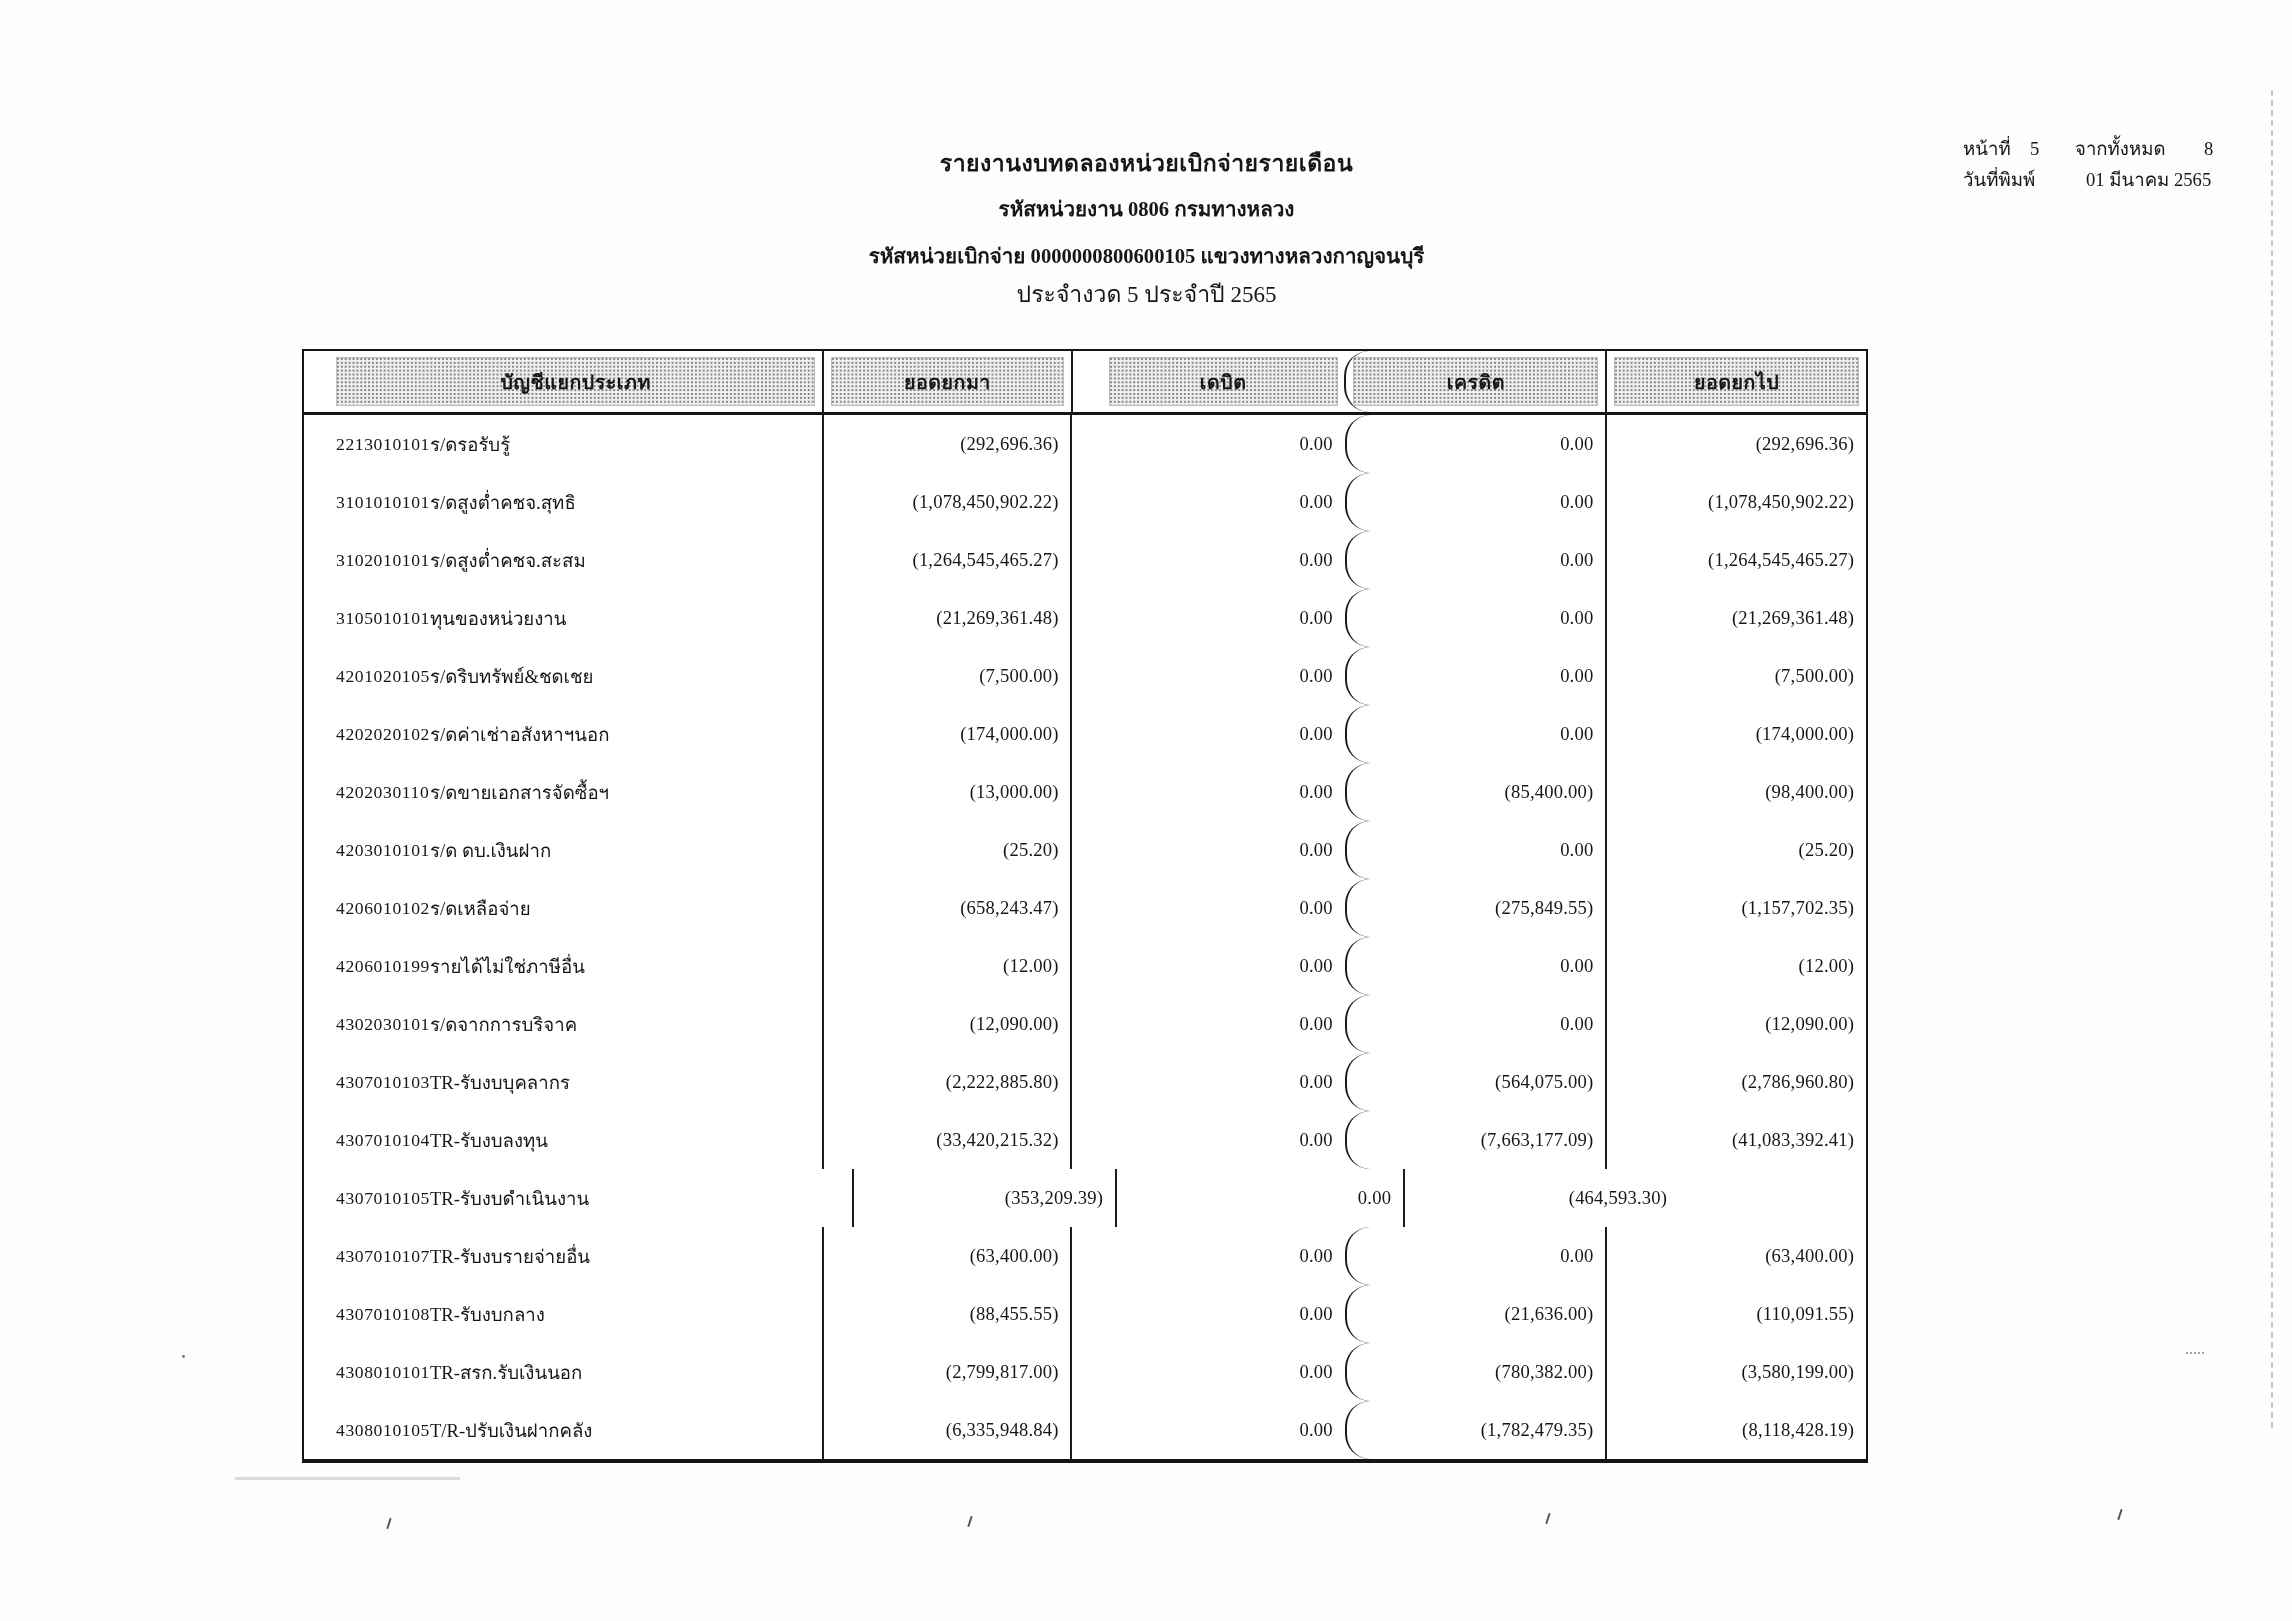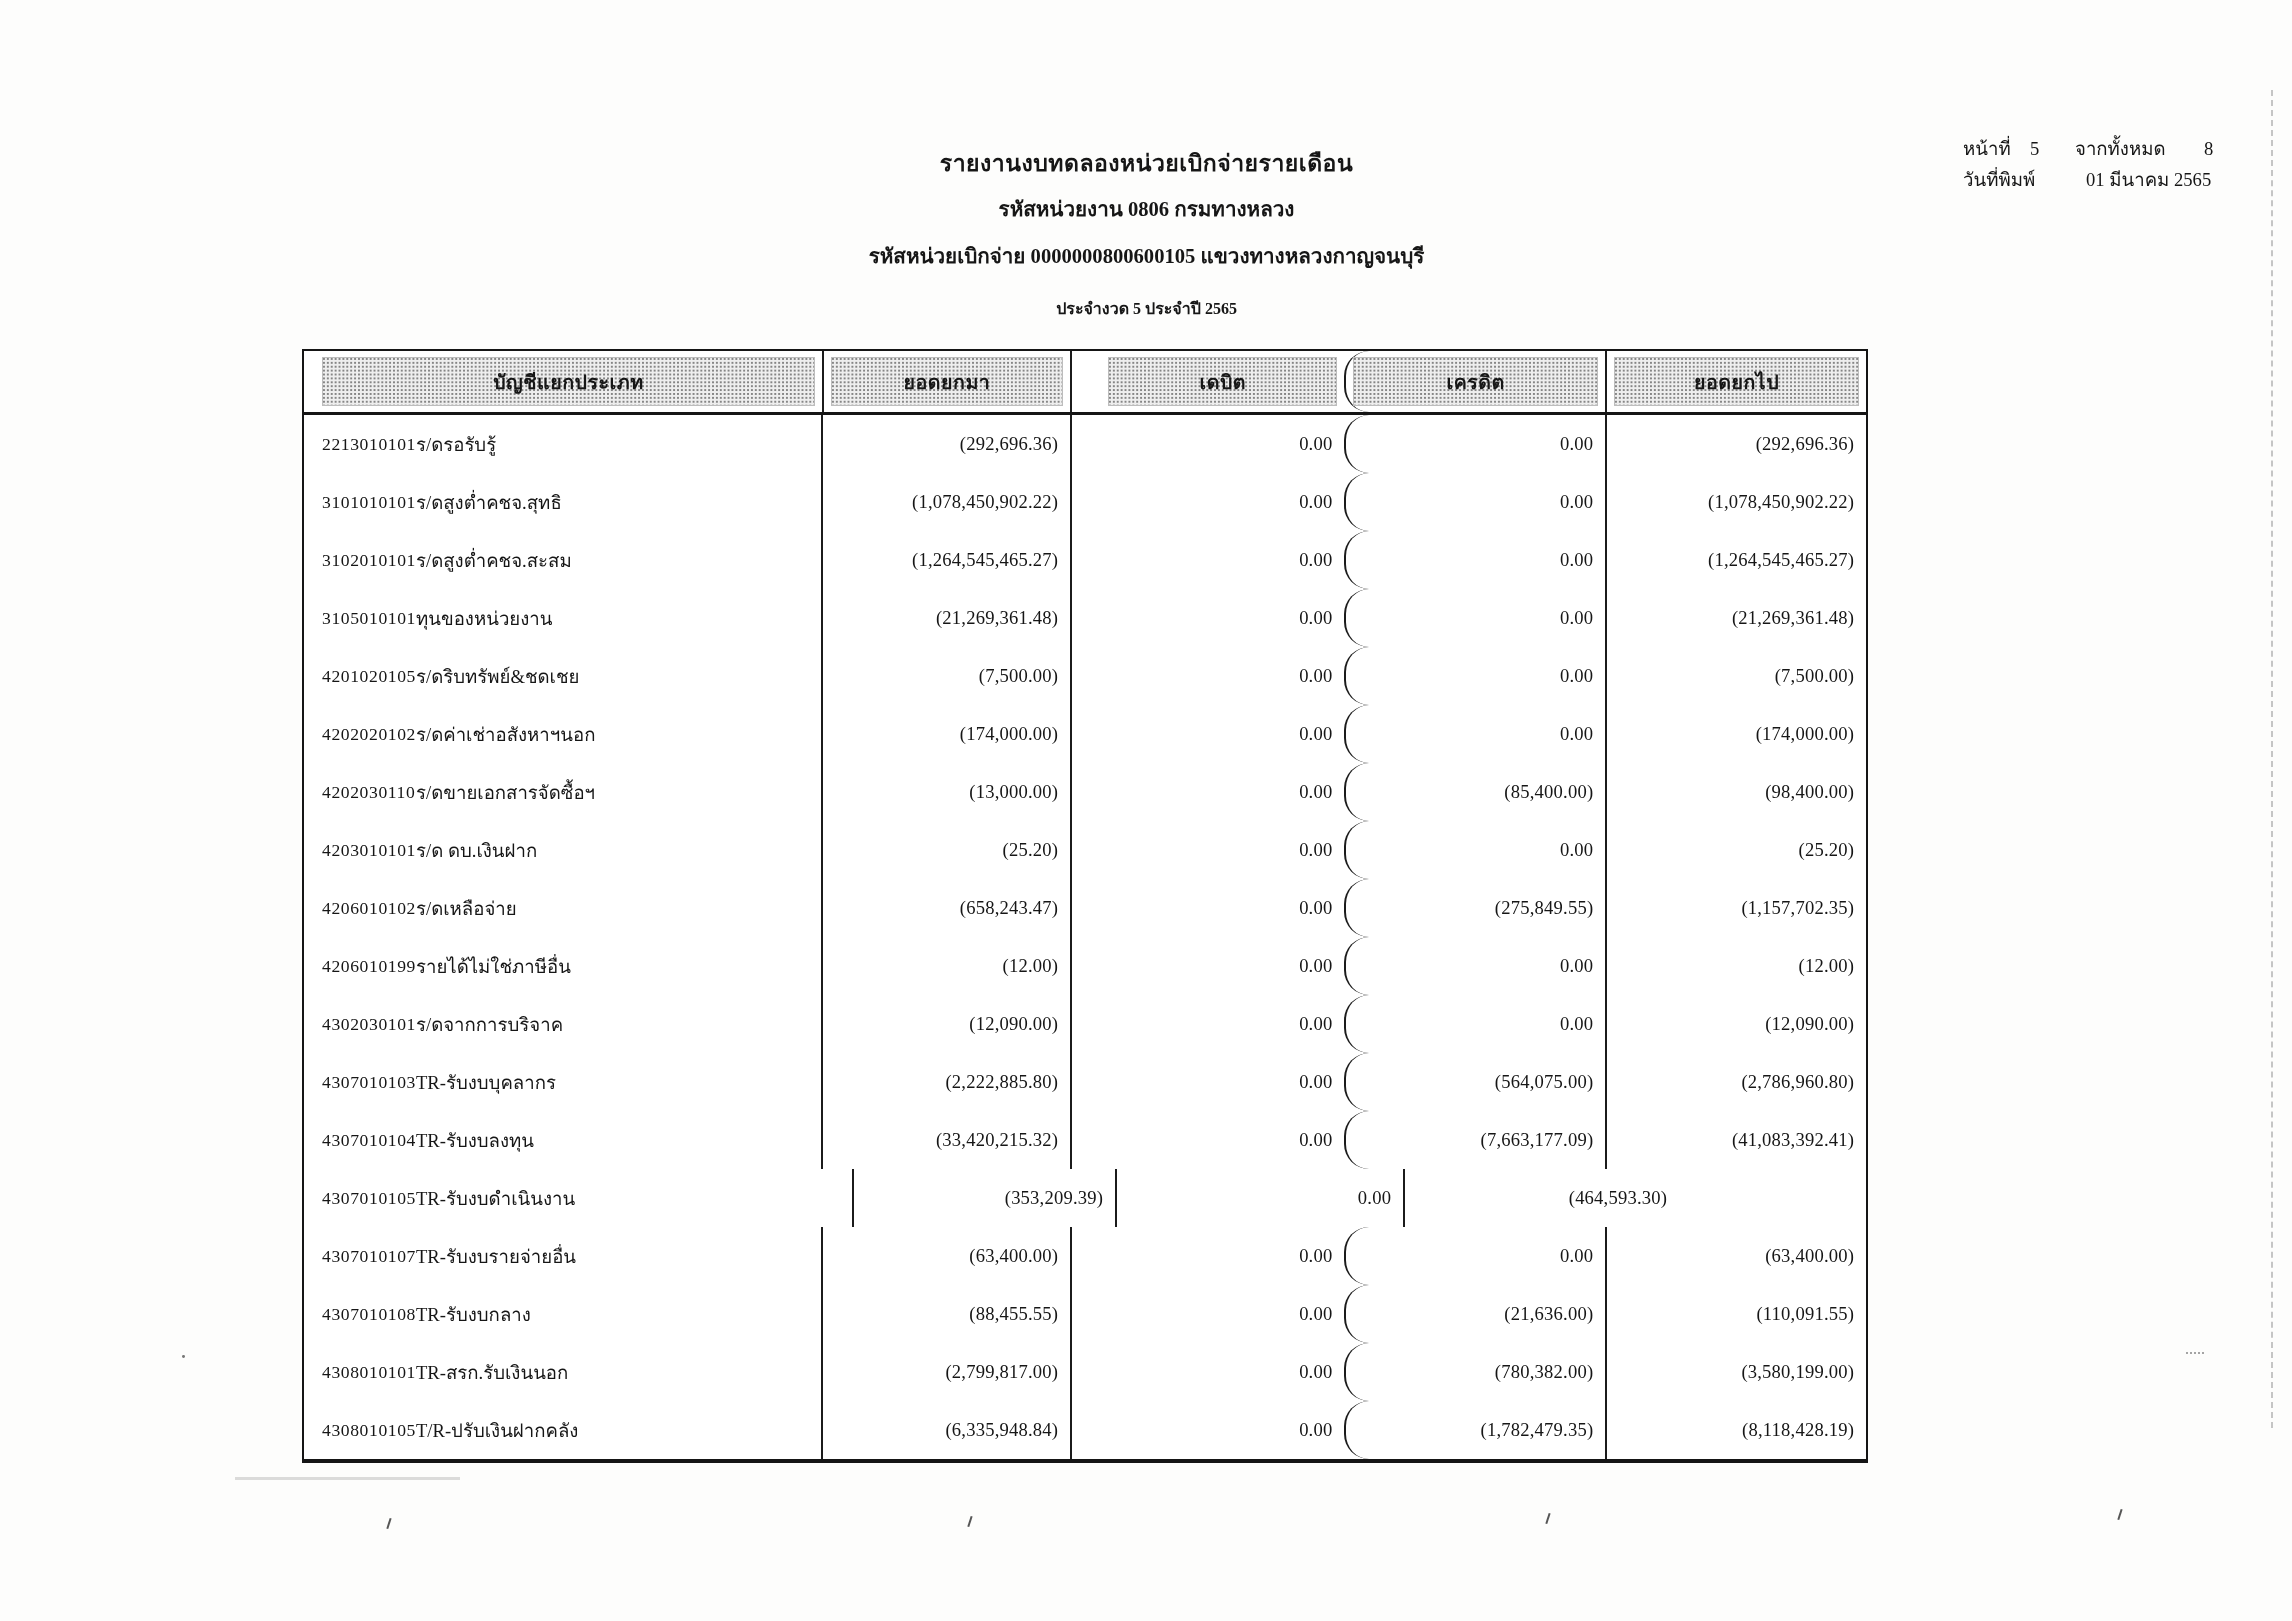--- a/index.html
+++ b/index.html
@@ -7,21 +7,21 @@
     width:2293px;height:1621px;position:relative;overflow:hidden;
     background:#fdfdfc;color:#161616;
     font-family:"Liberation Serif","DejaVu Serif",serif;
     -webkit-font-smoothing:antialiased;
   }
   
   .hdr-line{position:absolute;left:24.5px;width:2244px;text-align:center;white-space:nowrap;}
   .t1{top:145px;font-size:23px;font-weight:bold;letter-spacing:0.5px;}
   .t2{top:192px;font-size:20.6px;font-weight:600;}
   .t3{top:239px;font-size:20.6px;font-weight:600;}
-  .t4{top:296px;font-size:16px;font-weight:700;}
+  .t4{top:276px;font-size:23px;font-weight:400;}
   
   .pageinfo{position:absolute;left:1933px;top:133px;font-size:18.6px;line-height:31px;white-space:nowrap;margin-left:30px;}
   .pageinfo .row{display:flex;}
   .pi-lbl1{width:67px;display:inline-block;}
   .pi-num1{width:45px;display:inline-block;}
   .pi-lbl2{width:129px;display:inline-block;}
   .pi-lbl3{width:123px;display:inline-block;}
   
   .tbl{
     position:absolute;left:302px;top:349px;width:1562px;
@@ -33,21 +33,21 @@
     height:100%;display:flex;align-items:center;justify-content:center;
     font-size:19.6px;font-weight:bold;letter-spacing:0.5px;
     background-color:#eeeeee;
     background-image:radial-gradient(#858585 0.8px,rgba(0,0,0,0) 0.9px);
     background-size:3.9px 3.9px;
     box-shadow:0 0 0 1px #bdbdbd inset;
   }
   .tbody{position:relative;}
   .trow{display:flex;height:58px;}
   .c{box-sizing:border-box;display:flex;align-items:center;overflow:hidden;}
-  .c1{width:548px;padding-left:18px;}
+  .c1{width:548px;padding-left:32px;}
   .c2{width:263px;}
   .c3{width:288px;padding-left:36px;}
   .c4{width:276px;border-radius:25px;}
   .c5{width:276px;}
   .bl{border-left:2px solid #1b1b1b;}
   .num{justify-content:flex-end;padding-right:11.8px;font-size:18.6px;letter-spacing:0.2px;white-space:nowrap;}
   .code{display:inline-block;width:94px;font-size:17.6px;letter-spacing:0.6px;white-space:nowrap;}
   .acctname{font-size:18.6px;white-space:nowrap;}
   
   .scan-edge{position:absolute;left:2271px;top:90px;height:1338px;width:0;

